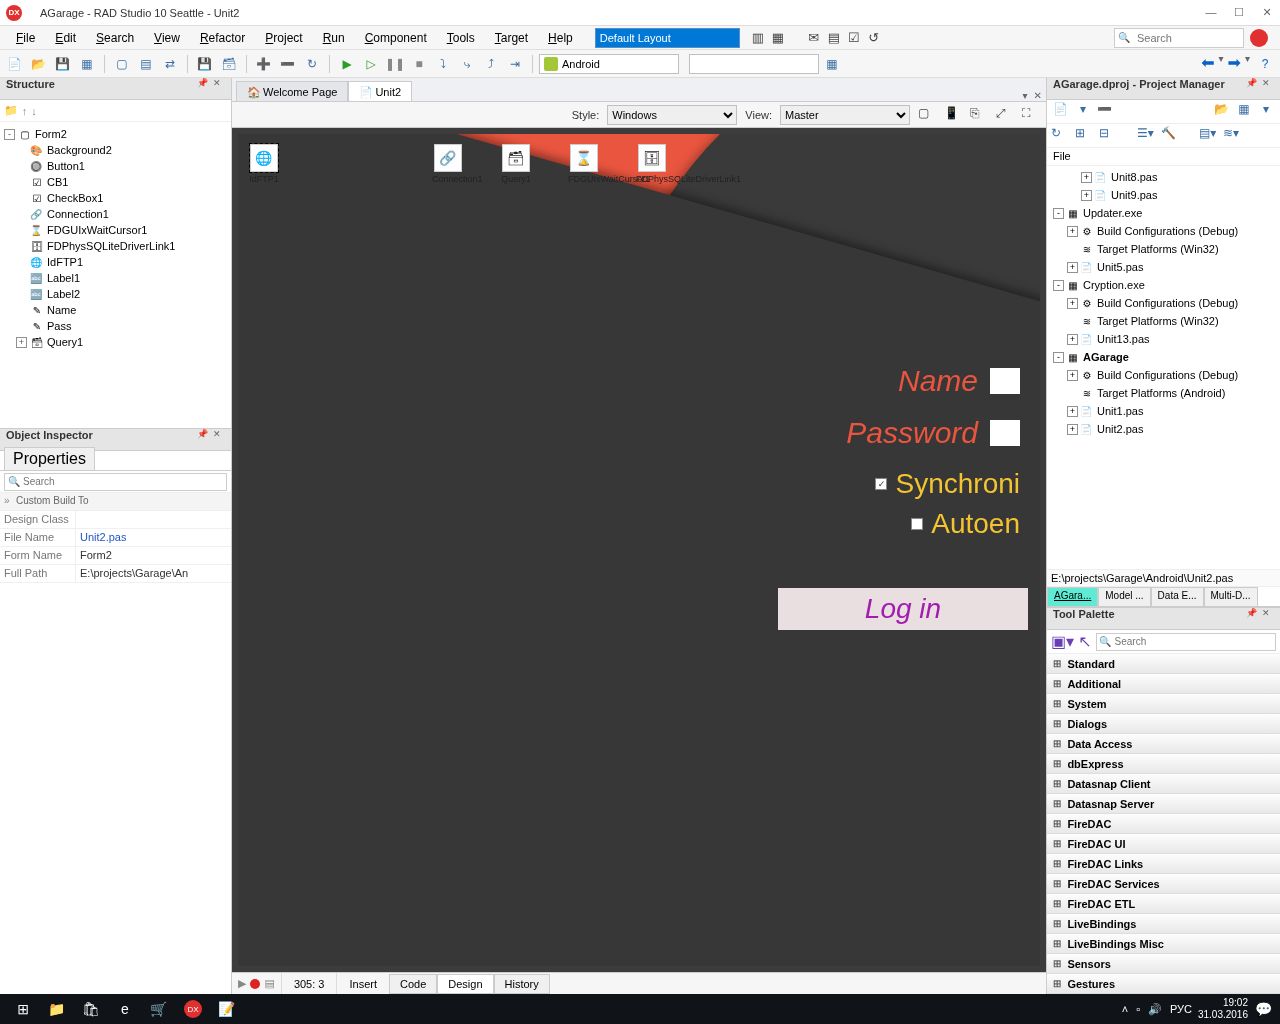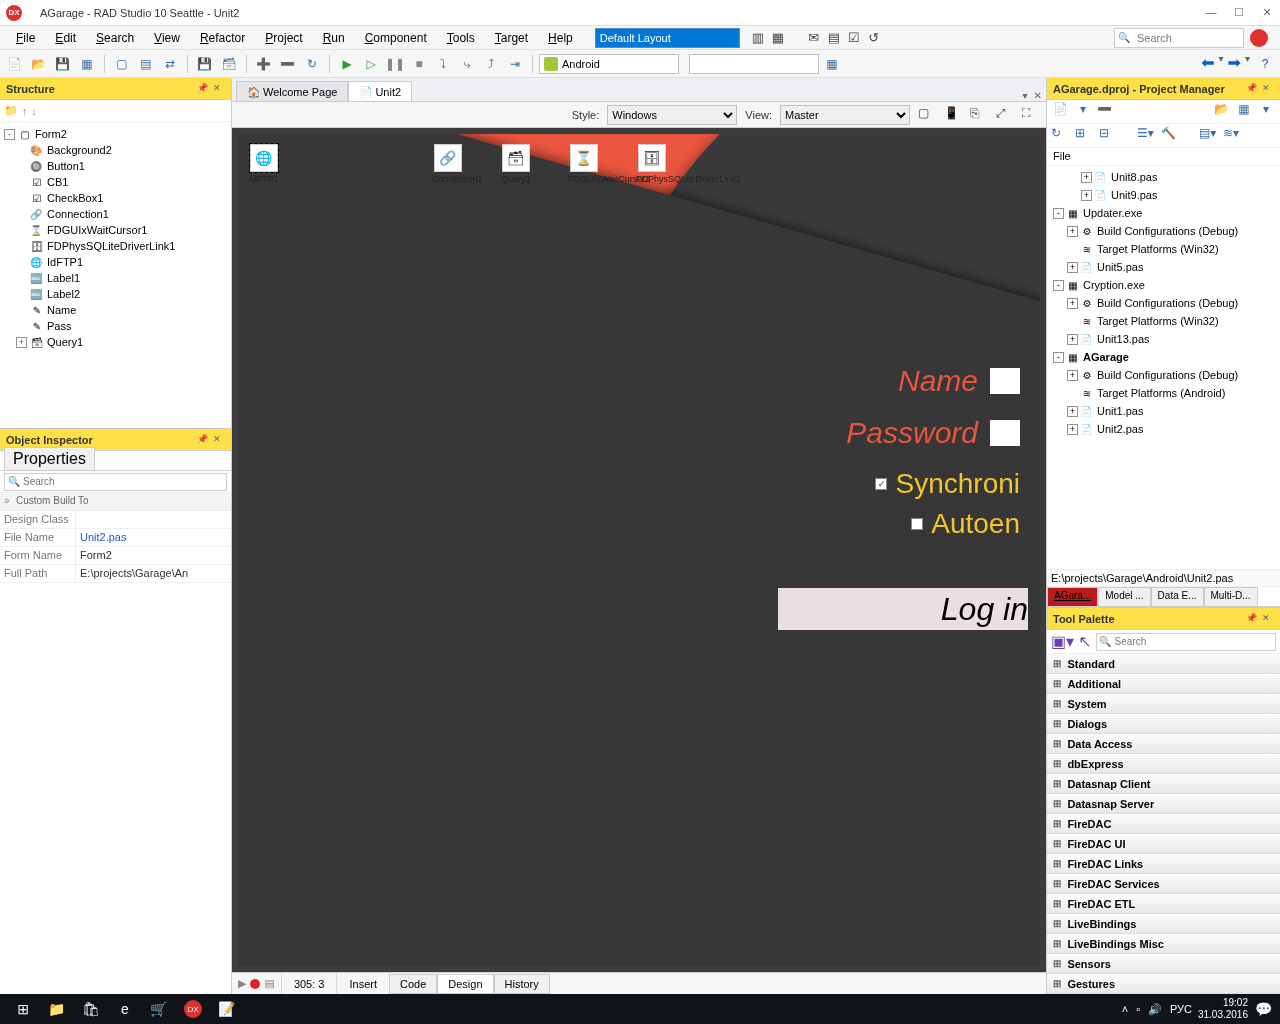--- a/index.html
+++ b/index.html
@@ -33,21 +33,21 @@
 .platform-sel { width:140px; height:20px; border:1px solid #c0c0c0; background:#fff; font-size:11px; padding:1px 4px; display:flex; align-items:center; gap:4px;}
 .platform-sel .and-icon { width:14px; height:14px; background:#a4c639; border-radius:2px; }
 .nav-arrows { display:flex; gap:4px; margin-left:auto; }
 .nav-arrow { font-size:16px; color:#0b62c4; cursor:pointer; }
 
 
 .main { display:flex; height: calc(100% - 26px - 24px - 28px - 30px); }
 
 
 .leftcol { width: 232px; display:flex; flex-direction:column; border-right:1px solid #ccc; }
-.panel-hdr { height:22px; background:#fde047; border-bottom:1px solid #ccc; display:flex; align-items:center; padding:0 6px; font-size:11px; color:#333; }
+.panel-hdr { height:22px; background:#e5e5e5; border-bottom:1px solid #ccc; display:flex; align-items:flex-start; padding:0 6px; font-size:11px; color:#333; }
 .panel-hdr .hdr-title { flex:1; font-weight:600; }
 .panel-hdr .pin { width:12px; height:12px; font-size:9px; color:#666; cursor:pointer; margin-left:4px; }
 
 .structure { flex: 0 0 auto; height: 350px; display:flex; flex-direction:column; background:#fff; }
 .struct-tb { height:22px; display:flex; align-items:center; padding:0 4px; gap:4px; border-bottom:1px solid #eee; }
 .struct-tb .sbtn { font-size:11px; color:#888; }
 .tree { padding:4px 2px; font-size:11px; overflow:auto; flex:1; }
 .tree-node { display:flex; align-items:center; height:16px; padding-left:2px; cursor:pointer; }
 .tree-node .exp { width:11px; height:11px; border:1px solid #919191; font-size:9px; line-height:9px; text-align:center; margin-right:3px; color:#555; }
 .tree-node .noexp { width:11px; margin-right:3px; }
@@ -92,21 +92,21 @@
 .comp-icons { position:absolute; top:10px; left:10px; display:flex; gap:36px; }
 .comp-icon { width:32px; height:46px; text-align:center; font-size:9px; color:#222; }
 .comp-icon .ci-box { width:28px; height:28px; background:#fdfdfd; border:1px solid #ccc; margin:0 auto 2px; display:flex; align-items:center; justify-content:center; font-size:14px; }
 .comp-icon.sel .ci-box { outline: 1px dashed #000; }
 
 .form-labels { position:absolute; right:20px; top:230px; text-align:right; }
 .form-labels .flabel { font-family: 'Times New Roman', serif; font-style:italic; font-size:30px; color:#e9553f; margin-bottom:18px; display:flex; justify-content:flex-end; align-items:center; gap:12px; }
 .form-labels .finput { width:30px; height:26px; background:#fff; }
 .form-labels .yellow { color:#f4c430; font-size:28px; display:flex; justify-content:flex-end; align-items:center; gap:8px; }
 .form-labels .ychk { width:12px; height:12px; background:#fff; border:1px solid #888; font-size:9px; line-height:10px; text-align:center; color:#333; }
-.login-btn { position:absolute; right:12px; top:454px; width:250px; height:42px; background:#eadfe0; display:flex; align-items:center; justify-content:flex-end; font-family:'Times New Roman', serif; font-style:italic; font-size:32px; color:#000000; overflow:hidden; }
+.login-btn { position:absolute; right:12px; top:454px; width:250px; height:42px; background:#eadfe0; display:flex; align-items:center; justify-content:center; font-family:'Times New Roman', serif; font-style:italic; font-size:28px; color:#a21caf; overflow:hidden; }
 
 .canvas-footer { height:22px; background:#f6f6f6; display:flex; align-items:center; border-top:1px solid #ccc; font-size:11px; }
 .canvas-footer .cf-rec { display:flex; align-items:center; gap:4px; padding:0 6px; }
 .canvas-footer .cf-rec .rdot { width:10px; height:10px; background:#d22; border-radius:50%; }
 .canvas-footer .stat { padding:0 12px; border-left:1px solid #ddd; height:100%; display:flex; align-items:center; }
 .canvas-footer .view-tabs { margin-left:auto; display:flex; }
 .canvas-footer .vtab { padding:3px 10px; border:1px solid #ccc; background:#f0f0f0; }
 .canvas-footer .vtab.active { background:#fff; }
 
 
@@ -121,21 +121,21 @@
 .pm-node .pexp { width:11px; height:11px; border:1px solid #919191; font-size:9px; line-height:9px; text-align:center; margin-right:2px; }
 .pm-node .pnoexp { width:11px; margin-right:2px; }
 .pm-node .picon { width:14px; height:14px; margin-right:3px; font-size:10px; display:flex; align-items:center; justify-content:center; }
 .pm-node.d1 { padding-left: 6px; }
 .pm-node.d2 { padding-left: 20px; }
 .pm-node.d3 { padding-left: 34px; }
 .pm-node .bold { font-weight:bold; }
 .pm-path { height:18px; font-size:11px; padding:2px 4px; border-top:1px solid #eee; border-bottom:1px solid #eee; background:#fafafa; overflow:hidden; }
 .pm-tabs { height:20px; display:flex; border-bottom:1px solid #ccc; }
 .pm-tab { font-size:10px; padding:2px 6px; border:1px solid #ccc; border-bottom:none; background:#f0f0f0; overflow:hidden; }
-.pm-tab.active { background:#b91c1c;text-decoration:underline; }
+.pm-tab.active { background:#5eead4;text-decoration:underline; }
 
 .palette { flex:0 0 auto; display:flex; flex-direction:column; border-top:1px solid #ccc; }
 .pal-tb { height:24px; display:flex; align-items:center; padding:0 4px; gap:4px; border-bottom:1px solid #eee; }
 .pal-tb input { flex:1; height:18px; border:1px solid #ccc; font-size:10px; padding:0 4px 0 18px; }
 .pal-list { flex:1; overflow:auto; }
 .pal-cat { height:20px; display:flex; align-items:center; padding:0 6px; font-size:11px; font-weight:600; background:linear-gradient(#fdfdfd,#e8e8e8); border-bottom:1px solid #ddd; cursor:pointer; }
 .pal-cat::before { content:"⊞"; margin-right:6px; font-size:10px; color:#666; }
 
 
 .taskbar { position:fixed; bottom:0; left:0; right:0; height:30px; background:#101318; display:flex; align-items:center; padding:0 6px; }

